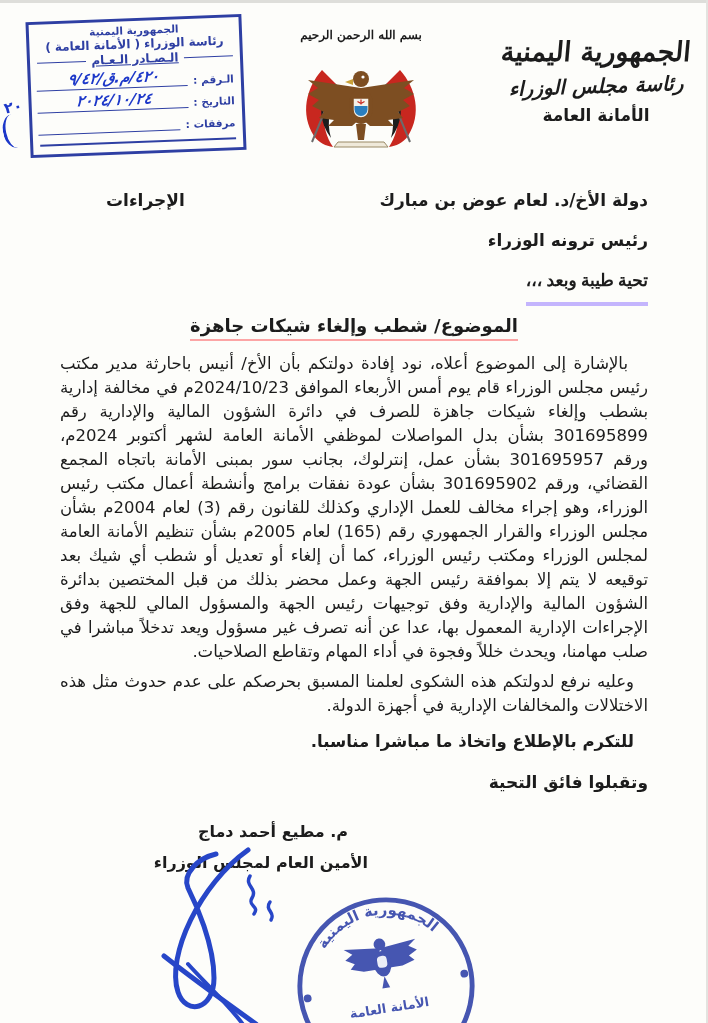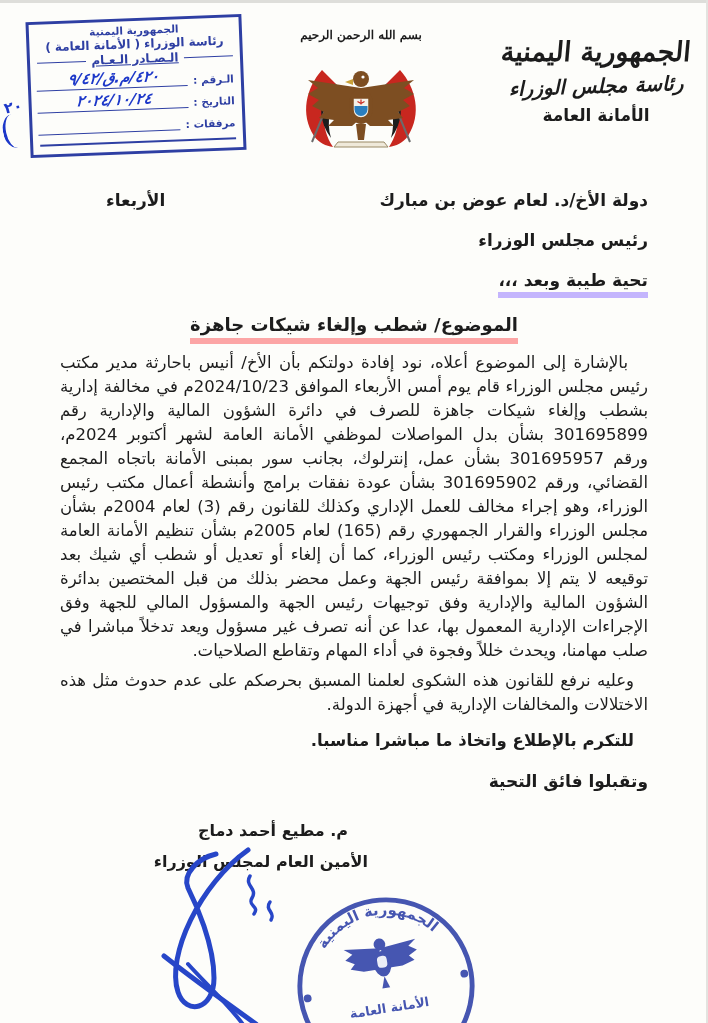--- a/index.html
+++ b/index.html
@@ -41,23 +41,23 @@
   .lh-country{font-size:27px;font-weight:bold;font-family:"DejaVu Serif",serif;transform:skewX(-5deg);}
   .lh-org{font-size:20px;font-weight:bold;font-style:italic;font-family:"DejaVu Serif",serif;margin-top:7px;transform:rotate(-2deg);}
   .lh-dept{font-size:17px;font-weight:bold;margin-top:7px;letter-spacing:1px;}
 
   
   .content{position:absolute;top:190px;left:60px;width:588px;direction:rtl;}
   .addr-row{display:flex;justify-content:space-between;align-items:baseline;font-weight:bold;font-size:17px;}
   .honorific{margin-left:46px;}
   .addr-pos{font-weight:bold;font-size:17px;margin-top:20px;}
   .salutation{font-weight:bold;font-size:17px;margin-top:20px;}
-  .salutation span{border-bottom:6px solid #c4b5fd;padding-bottom:2px;}
+  .salutation span{border-bottom:4px solid #c4b5fd;padding-bottom:12px;font-family:Liberation Serif, serif;}
   .subject{text-align:center;margin-top:24px;font-size:18px;font-weight:bold;}
-  .subject span{border-bottom:6px solid #fca5a5;padding-bottom:3px;}
+  .subject span{border-bottom:2px solid #fca5a5;padding-bottom:3px;}
   .body-text{margin-top:16px;font-size:16.5px;line-height:24px;text-align:justify;}
   .body-text p{margin:0;}
   .body-text .p1{text-indent:20px;}
   .body-text .p2{margin-top:6px;text-indent:14px;}
   .body-text .p3{margin-top:12px;text-align:right;padding-left:0;font-weight:bold;text-indent:14px;}
   .closing{margin-top:18px;font-weight:bold;font-size:17px;text-align:right;padding-left:18px;}
   .sig-name{margin-top:30px;font-weight:bold;font-size:16px;white-space:nowrap;padding-right:300px;}
   .sig-title{margin-top:12px;font-weight:bold;font-size:16px;white-space:nowrap;padding-right:280px;}
 
   
@@ -128,30 +128,30 @@
 
   <div class="letterhead">
     <div class="lh-country">الجمهورية اليمنية</div>
     <div class="lh-org">رئاسة مجلس الوزراء</div>
     <div class="lh-dept">الأمانة العامة</div>
   </div>
 
   <div class="content">
     <div class="addr-row">
       <span>دولة الأخ/د. لعام عوض بن مبارك</span>
-      <span class="honorific">الأربعاء</span>
+      <span class="honorific">الإجراءات</span>
     </div>
-    <div class="addr-pos">رئيس مجلس الوزراء</div>
+    <div class="addr-pos">رئيس ترونه الوزراء</div>
     <div class="salutation"><span>تحية طيبة وبعد ،،،</span></div>
 
     <div class="subject"><span>الموضوع/ شطب وإلغاء شيكات جاهزة</span></div>
 
     <div class="body-text">
       <p class="p1">بالإشارة إلى الموضوع أعلاه، نود إفادة دولتكم بأن الأخ/ أنيس باحارثة مدير مكتب رئيس مجلس الوزراء قام يوم أمس الأربعاء الموافق 2024/10/23م في مخالفة إدارية بشطب وإلغاء شيكات جاهزة للصرف في دائرة الشؤون المالية والإدارية رقم 301695899 بشأن بدل المواصلات لموظفي الأمانة العامة لشهر أكتوبر 2024م، ورقم 301695957 بشأن عمل، إنترلوك، بجانب سور بمبنى الأمانة باتجاه المجمع القضائي، ورقم 301695902 بشأن عودة نفقات برامج وأنشطة أعمال مكتب رئيس الوزراء، وهو إجراء مخالف للعمل الإداري وكذلك للقانون رقم (3) لعام 2004م بشأن مجلس الوزراء والقرار الجمهوري رقم (165) لعام 2005م بشأن تنظيم الأمانة العامة لمجلس الوزراء ومكتب رئيس الوزراء، كما أن إلغاء أو تعديل أو شطب أي شيك بعد توقيعه لا يتم إلا بموافقة رئيس الجهة وعمل محضر بذلك من قبل المختصين بدائرة الشؤون المالية والإدارية وفق توجيهات رئيس الجهة والمسؤول المالي للجهة وفق الإجراءات الإدارية المعمول بها، عدا عن أنه تصرف غير مسؤول ويعد تدخلاً مباشرا في صلب مهامنا، ويحدث خللاً وفجوة في أداء المهام وتقاطع الصلاحيات.</p>
-      <p class="p2">وعليه نرفع للقانون هذه الشكوى لعلمنا المسبق بحرصكم على عدم حدوث مثل هذه الاختلالات والمخالفات الإدارية في أجهزة الدولة.</p>
+      <p class="p2">وعليه نرفع لدولتكم هذه الشكوى لعلمنا المسبق بحرصكم على عدم حدوث مثل هذه الاختلالات والمخالفات الإدارية في أجهزة الدولة.</p>
       <p class="p3">للتكرم بالإطلاع واتخاذ ما مباشرا مناسبا.</p>
     </div>
 
     <div class="closing">وتقبلوا فائق التحية</div>
     <div class="sig-name">م. مطيع أحمد دماج</div>
     <div class="sig-title">الأمين العام لمجلس الوزراء</div>
   </div>
 
   <svg class="round-stamp" viewBox="0 0 190 190">
     <circle cx="95" cy="95" r="88" fill="none" stroke="#3748ab" stroke-width="5"></circle>

